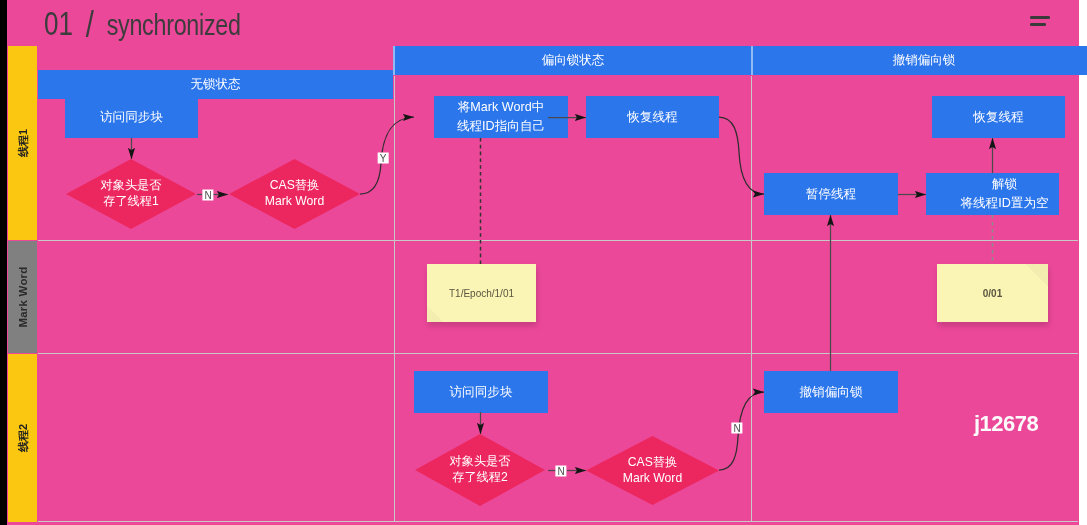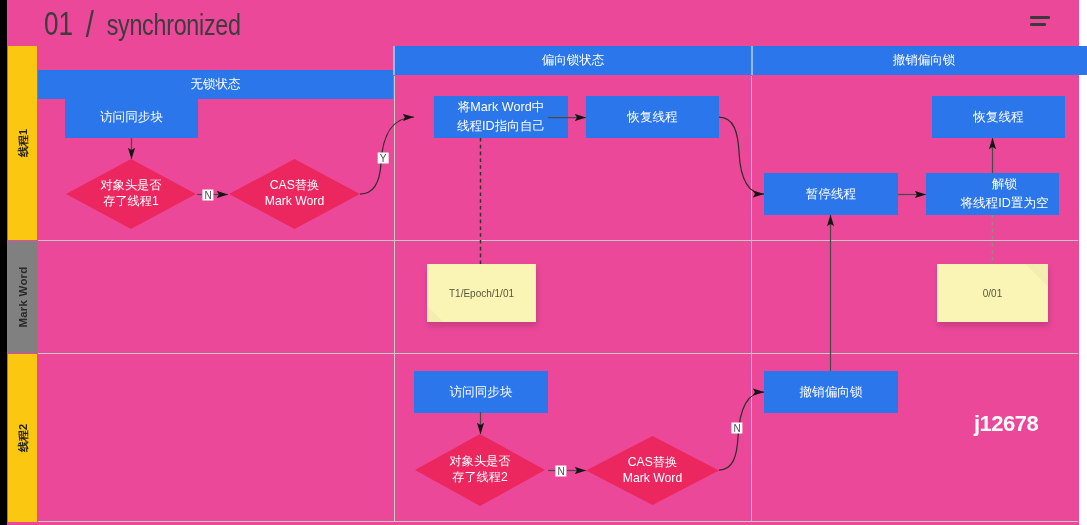--- a/index.html
+++ b/index.html
@@ -124,21 +124,21 @@
         <div class="shape"></div>
         <div class="txt">CAS替换<br>Mark Word</div>
       </div>
       <div class="box" style="left: 764px; top: 371px; width: 134px; height: 42px;">撤销偏向锁</div>
     </div>
   <div id="notes">
       <div class="note" style="left: 427px; top: 264px; width: 109px; height: 58px;">
         <div class="fold"></div>
         <span>T1/Epoch/1/01</span>
       </div>
-      <div class="note" style="left: 937px; top: 264px; width: 111px; height: 58px;">
+      <div class="note" style="left: 937px; top: 264px; width: 111px; height: 58px; font-weight: bold;">
         <div class="fold2"></div>
         <span>0/01</span>
       </div>
     </div>
 
   <svg class="edges" viewBox="0 0 1087 525">
     <defs>
       <marker id="ah" markerWidth="11.5" markerHeight="7.2" refX="11.2" refY="3.6" orient="auto" markerUnits="userSpaceOnUse">
         <path d="M0,0 L11.5,3.6 L0,7.2 L2.1,3.6 Z" fill="#151515"></path>
       </marker>

